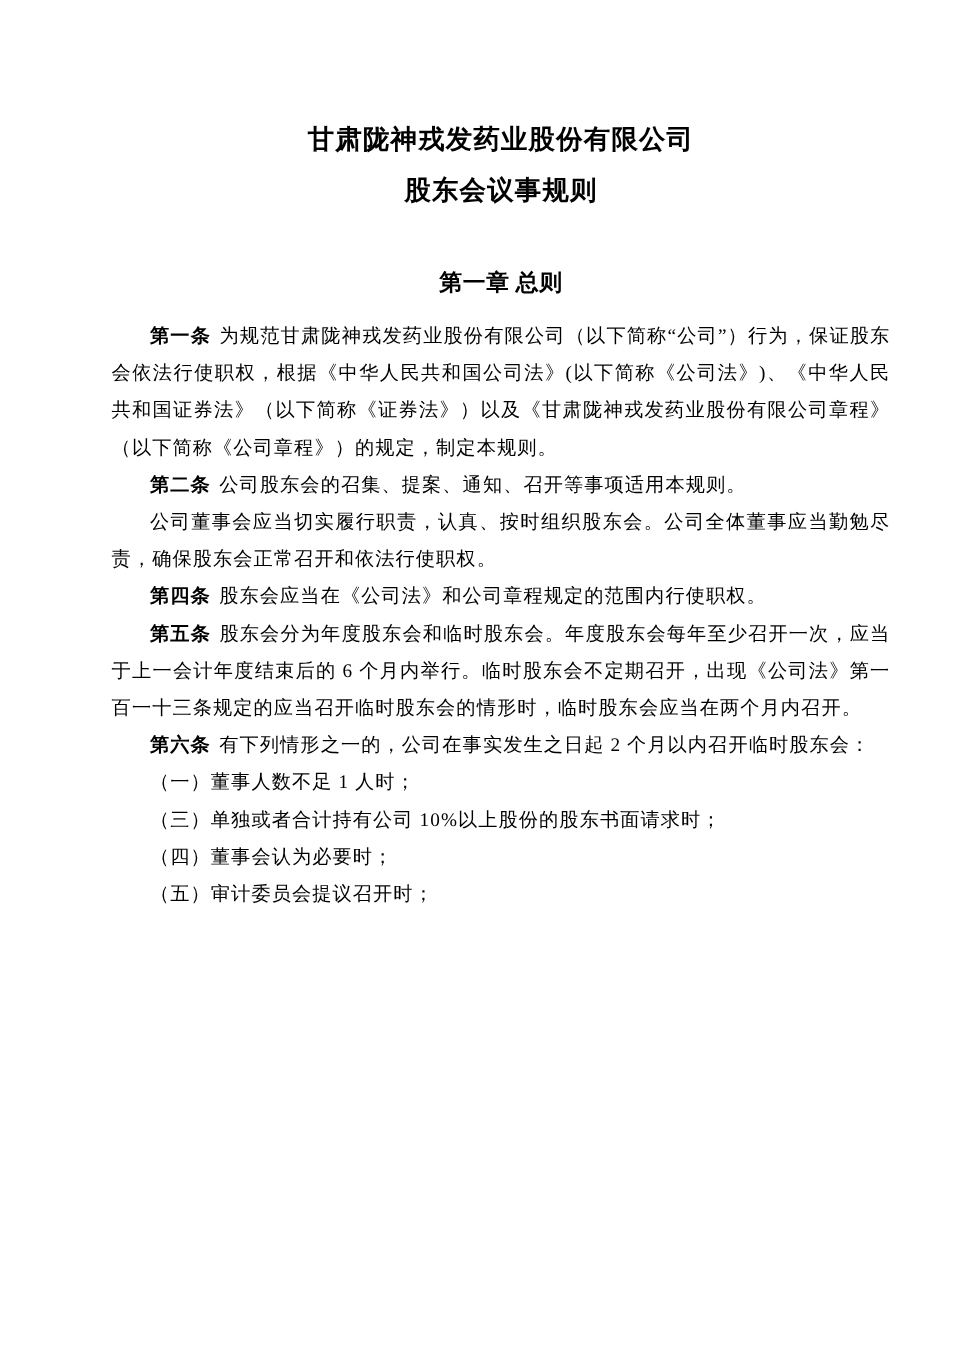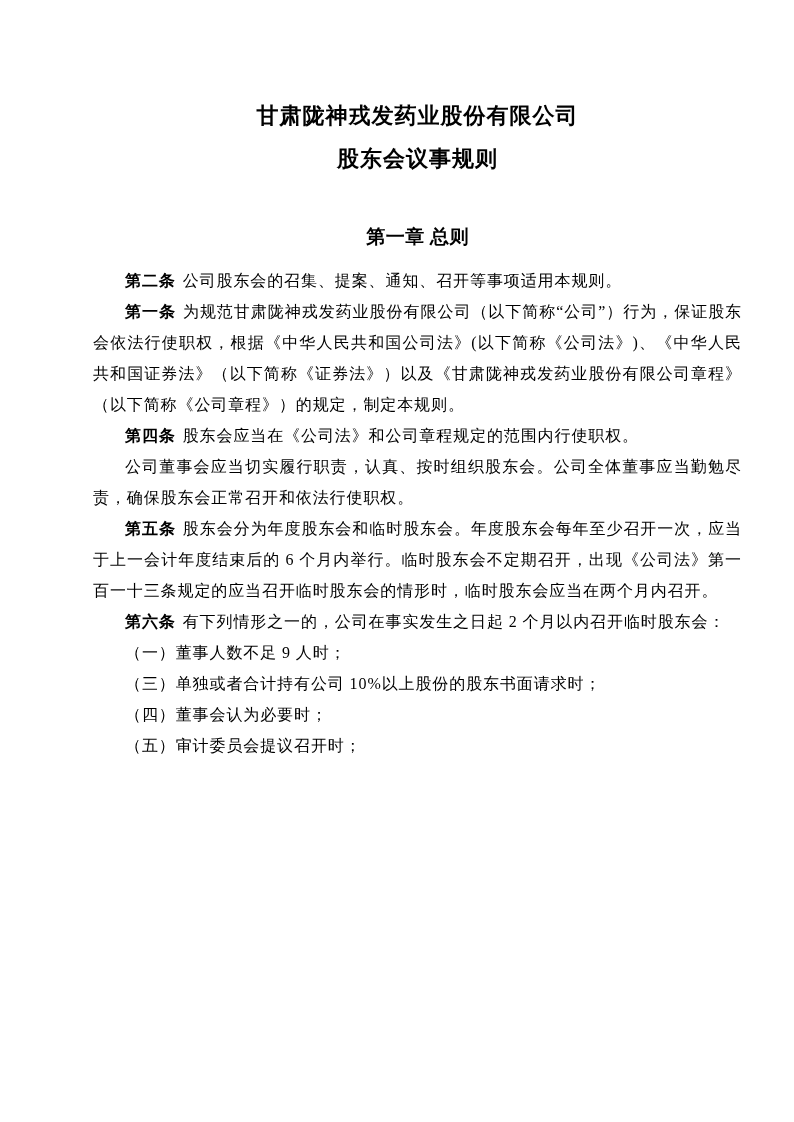--- a/index.html
+++ b/index.html
@@ -52,24 +52,24 @@
   }
 </style>
 </head>
 <body>
 
 <div class="page">
   <h1 class="doc-title">甘肃陇神戎发药业股份有限公司</h1>
   <h1 class="doc-title">股东会议事规则</h1>
   <h2 class="chapter-heading">第一章 总则</h2>
   <div class="doc-body">
+      <p class="para"><b class="label">第一条</b><span>为规范甘肃陇神戎发药业股份有限公司（以下简称“公司”）行为，保证股东会依法行使职权，根据《中华人民共和国公司法》(以下简称《公司法》)、《中华人民共和国证券法》（以下简称《证券法》）以及《甘肃陇神戎发药业股份有限公司章程》（以下简称《公司章程》）的规定，制定本规则。</span></p>
       <p class="para"><b class="label">第二条</b><span>公司股东会的召集、提案、通知、召开等事项适用本规则。</span></p>
-      <p class="para"><b class="label">第一条</b><span>为规范甘肃陇神戎发药业股份有限公司（以下简称“公司”）行为，保证股东会依法行使职权，根据《中华人民共和国公司法》(以下简称《公司法》)、《中华人民共和国证券法》（以下简称《证券法》）以及《甘肃陇神戎发药业股份有限公司章程》（以下简称《公司章程》）的规定，制定本规则。</span></p>
+      <p class="para"><span>公司董事会应当切实履行职责，认真、按时组织股东会。公司全体董事应当勤勉尽责，确保股东会正常召开和依法行使职权。</span></p>
       <p class="para"><b class="label">第四条</b><span>股东会应当在《公司法》和公司章程规定的范围内行使职权。</span></p>
-      <p class="para"><span>公司董事会应当切实履行职责，认真、按时组织股东会。公司全体董事应当勤勉尽责，确保股东会正常召开和依法行使职权。</span></p>
       <p class="para"><b class="label">第五条</b><span>股东会分为年度股东会和临时股东会。年度股东会每年至少召开一次，应当于上一会计年度结束后的 6 个月内举行。临时股东会不定期召开，出现《公司法》第一百一十三条规定的应当召开临时股东会的情形时，临时股东会应当在两个月内召开。</span></p>
       <p class="para"><b class="label">第六条</b><span>有下列情形之一的，公司在事实发生之日起 2 个月以内召开临时股东会：</span></p>
-      <p class="para"><span>（一）董事人数不足 9 人时；</span></p>
+      <p class="para"><span>（一）董事人数不足 1 人时；</span></p>
       <p class="para"><span>（三）单独或者合计持有公司 10%以上股份的股东书面请求时；</span></p>
       <p class="para"><span>（四）董事会认为必要时；</span></p>
       <p class="para"><span>（五）审计委员会提议召开时；</span></p>
     </div>
 </div>
 
 </body></html>

